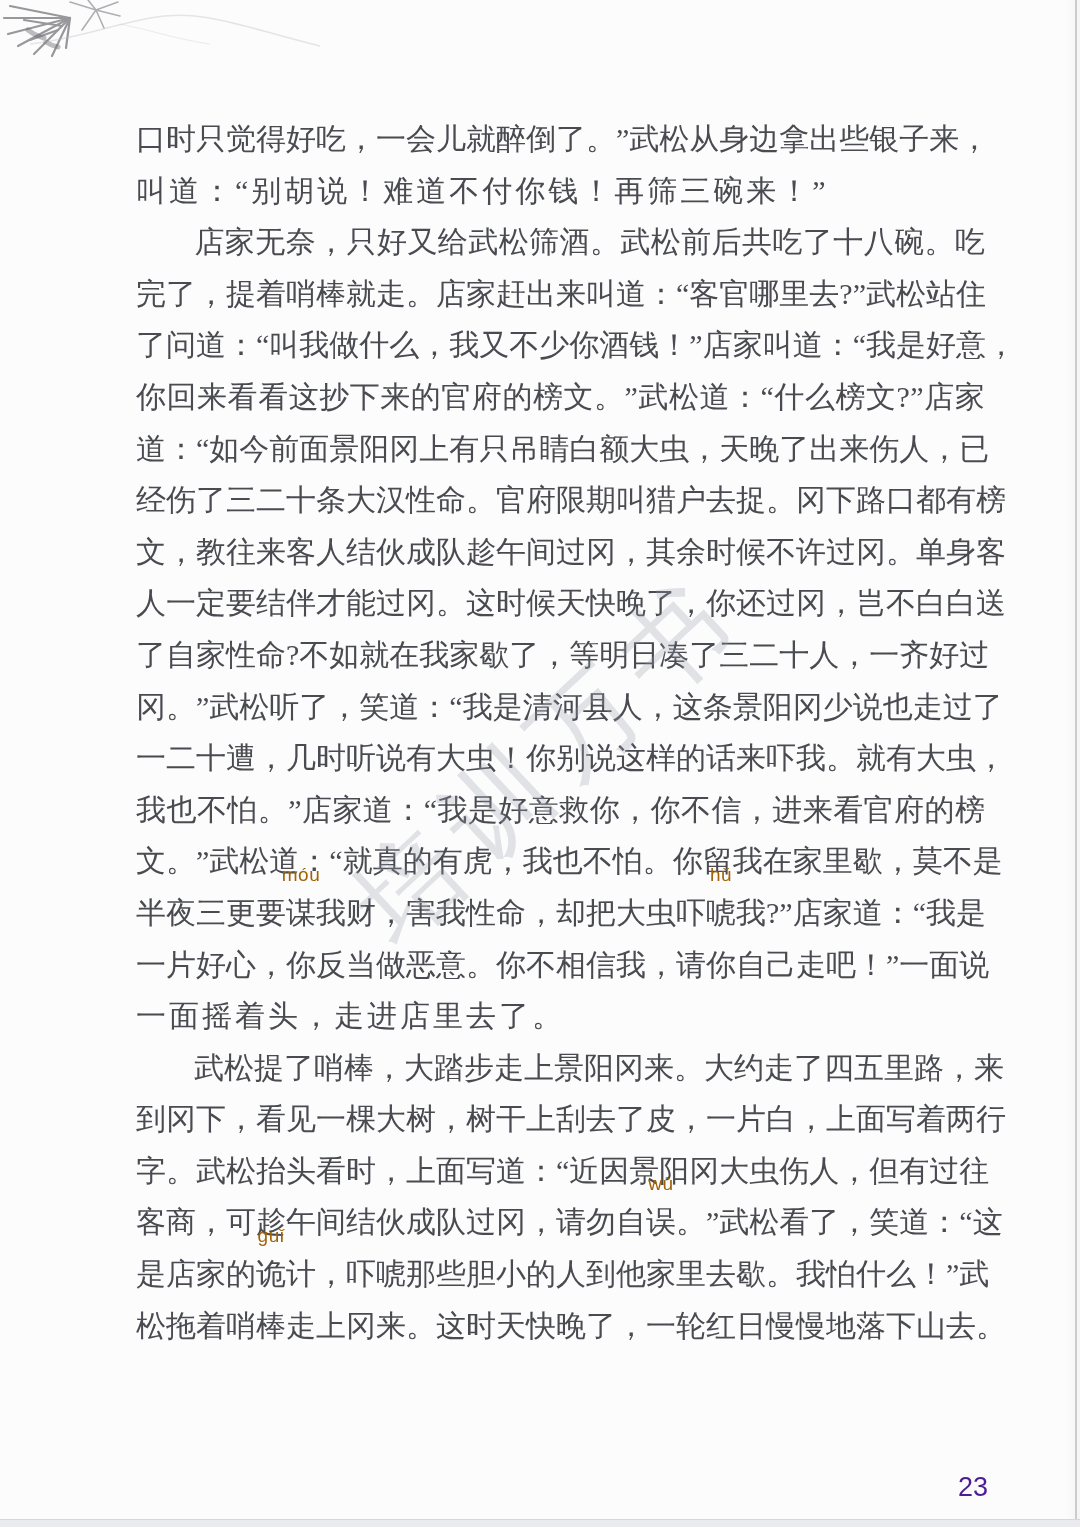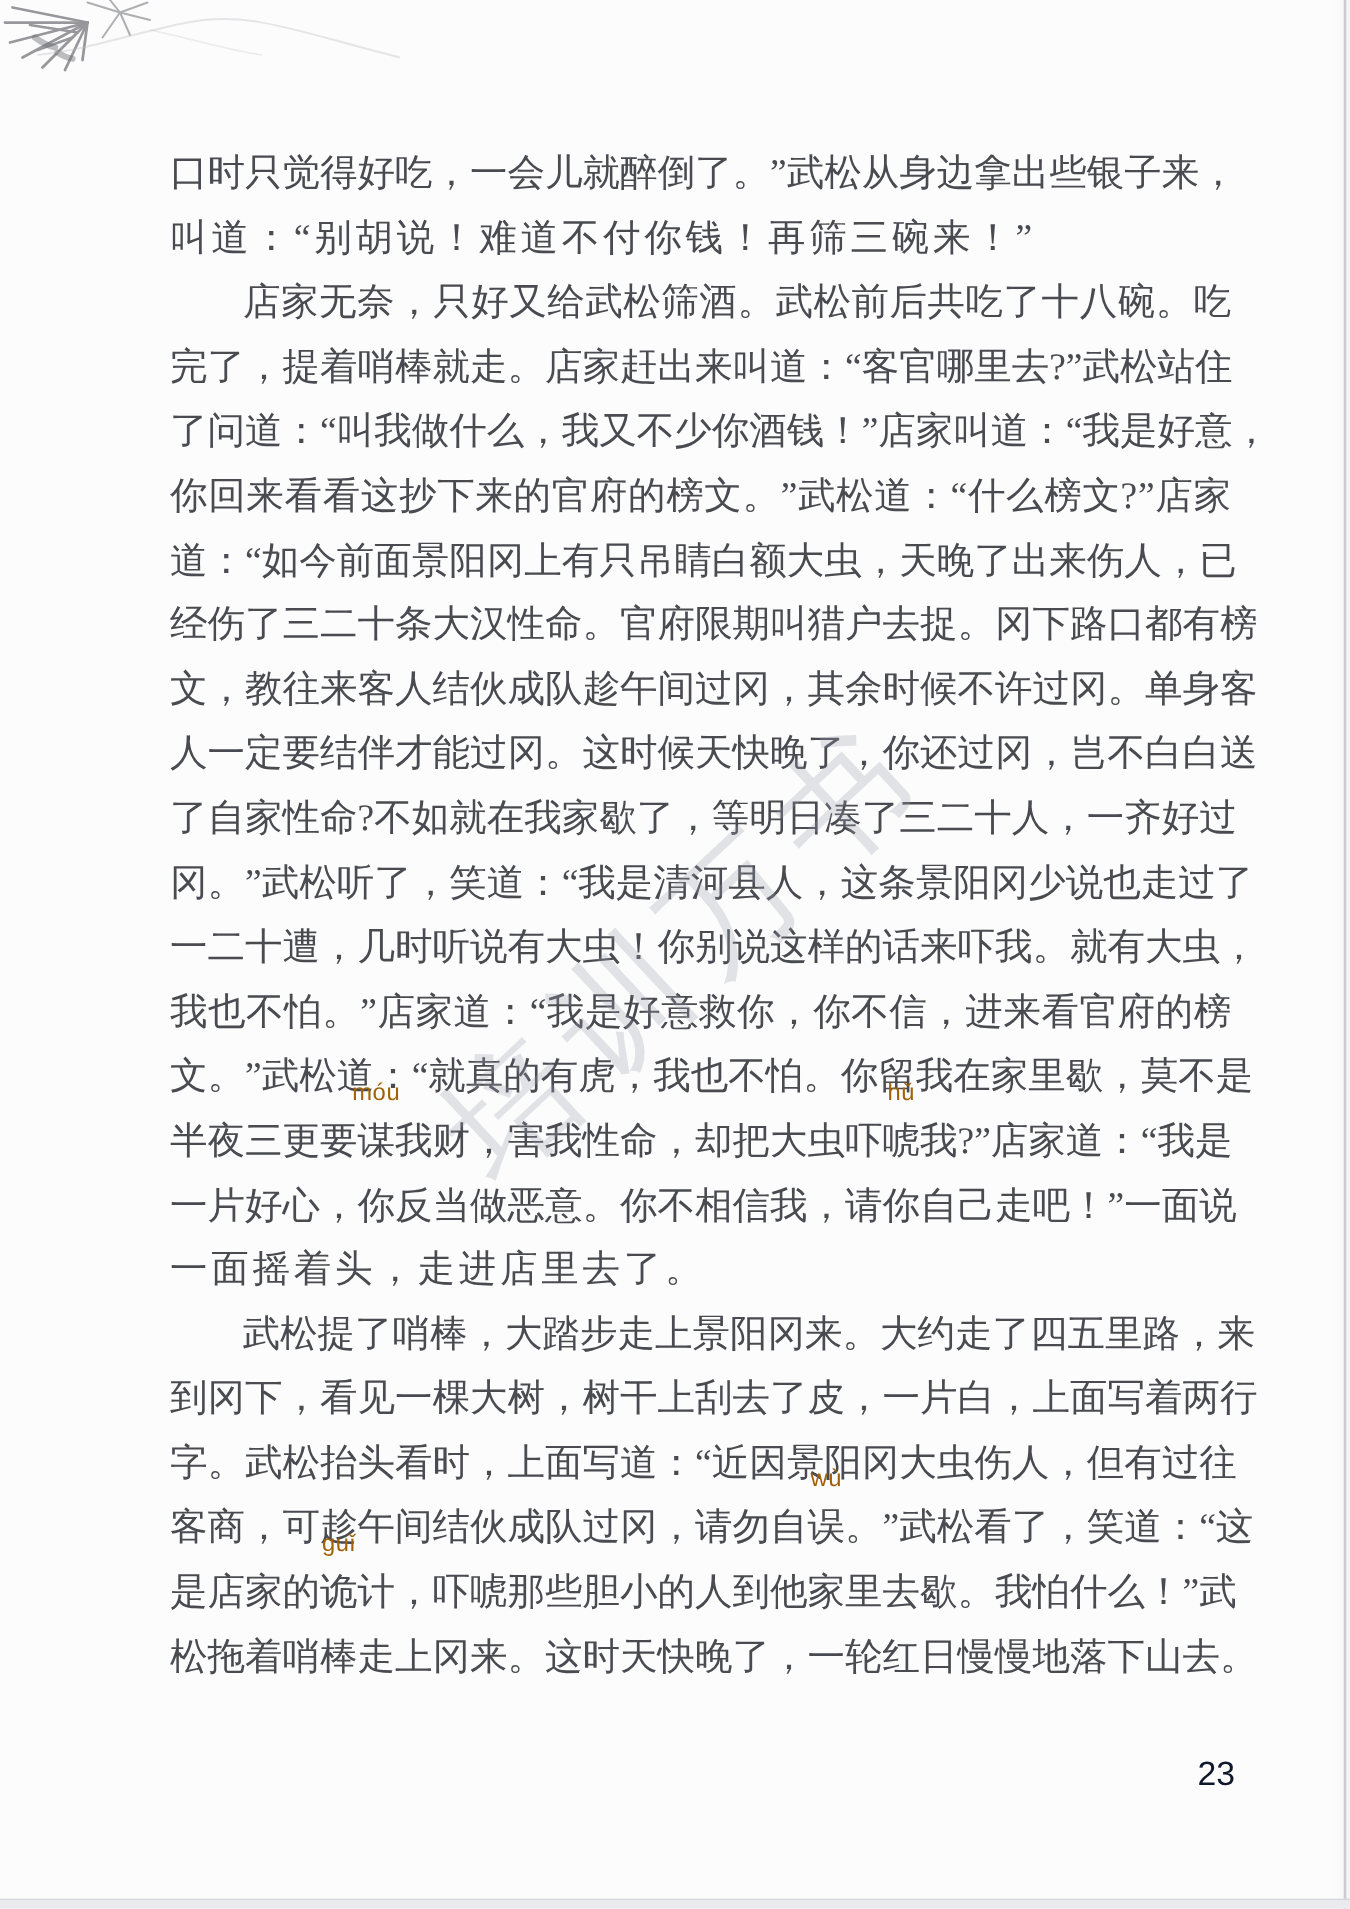--- a/index.html
+++ b/index.html
@@ -57,24 +57,24 @@
     transform: translateX(-50%);
     font-family: "Liberation Sans", "DejaVu Sans", sans-serif;
     font-size: 19px;
     line-height: 19px;
     letter-spacing: 0.5px;
     color: #a16207;
   }
 
   .page-number {
     position: absolute;
-    top: 1404px; right: 92px;
+    top: 1472px; right: 92px;
     font-family: "Liberation Sans", "DejaVu Sans", sans-serif;
     font-size: 27px;
-    color: #0f172a;
+    color: #4c1d95;
     z-index: 2;
   }
 
   
   .edge-right {
     position: absolute; top: 0; right: 3px;
     width: 2px; height: 100%;
     background: rgba(166, 169, 176, 0.55);
     z-index: 6;
   }

